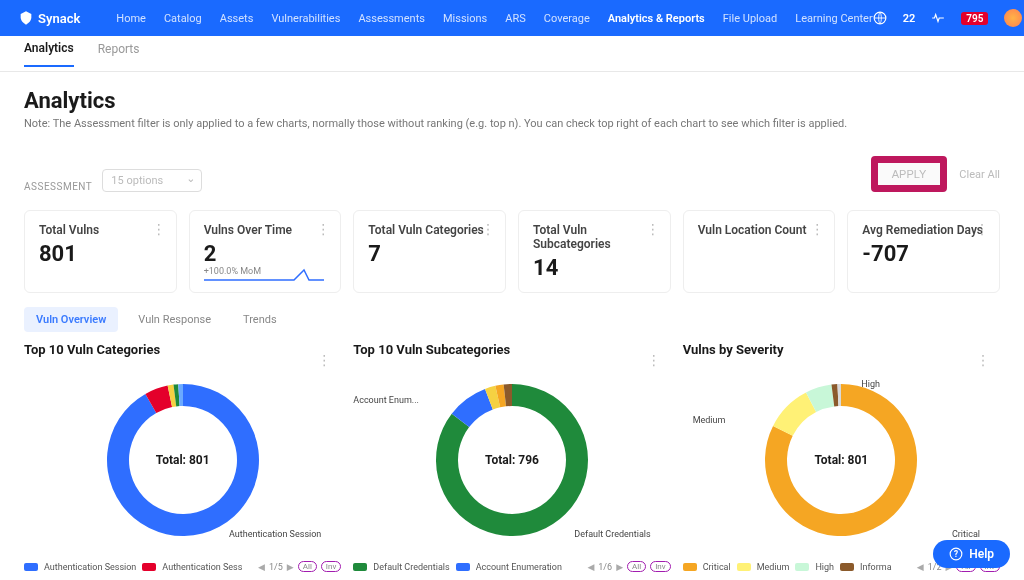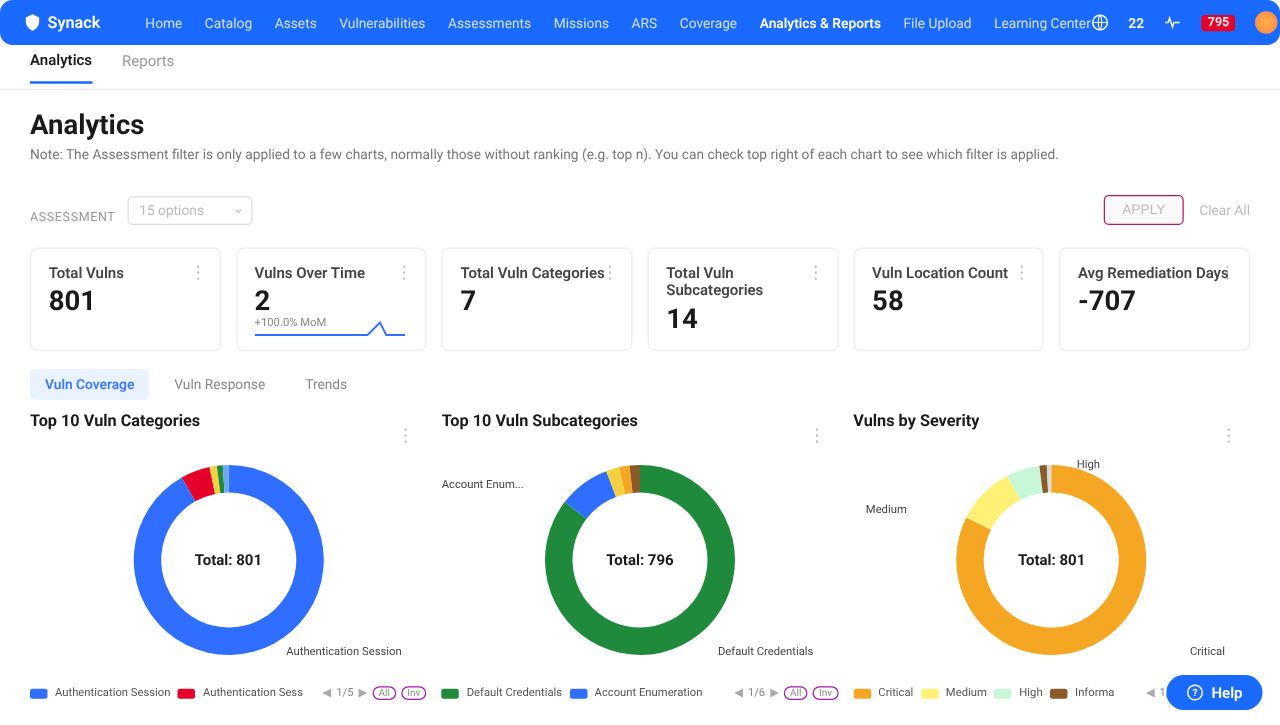--- a/index.html
+++ b/index.html
@@ -1,36 +1,36 @@
 <!DOCTYPE html>
 <html><head>
 <meta charset="utf-8">
 <style>
 * { box-sizing: border-box; margin: 0; padding: 0; }
 body { font-family: -apple-system, BlinkMacSystemFont, "Segoe UI", Roboto, sans-serif; background: #fff; color: #1a1a1a; width: 1024px; }
-.topnav { background: #1a6aff; color: #fff; display: flex; align-items: center; padding: 0 18px; height: 36px; font-size: 11px; border-radius: 10px; }
+.topnav { background: #1a6aff; color: #fff; display: flex; align-items: center; padding: 0 18px; height: 36px; font-size: 11px; }
 .logo { display: flex; align-items: center; gap: 4px; font-weight: 600; font-size: 13px; margin-right: 36px; }
 .nav-links { display: flex; gap: 18px; flex: 1; justify-content: flex-end; }
 .nav-links span { color: rgba(255,255,255,0.8); cursor: pointer; white-space: nowrap; }
 .nav-links span.active { color: #fff; font-weight: 600; }
 .nav-right { display: flex; align-items: center; gap: 16px; }
 .badge-red { background: #e4002b; color: #fff; padding: 1px 5px; border-radius: 3px; font-size: 10px; font-weight: 600; }
 .avatar { width: 18px; height: 18px; border-radius: 50%; background: #fff; }
 .subtabs { display: flex; gap: 24px; padding: 0 24px; border-bottom: 1px solid #e8e8e8; height: 36px; align-items: center; font-size: 12px; }
 .subtabs span { color: #999; cursor: pointer; padding-bottom: 10px; }
 .subtabs span.active { color: #1a1a1a; font-weight: 600; border-bottom: 2px solid #1a6aff; }
 .content { padding: 16px 24px; }
 .title { font-size: 22px; font-weight: 700; margin-bottom: 4px; }
 .note { font-size: 11px; color: #777; margin-bottom: 26px; }
 .filter-row { display: flex; align-items: flex-end; gap: 10px; margin-bottom: 18px; }
 .filter-label { font-size: 10px; color: #999; letter-spacing: 0.5px; }
 .select-box { border: 1px solid #ddd; border-radius: 4px; padding: 4px 24px 4px 8px; font-size: 11px; color: #bbb; position: relative; width: 100px; }
 .select-box::after { content: "⌄"; position: absolute; right: 6px; top: 2px; color: #bbb; }
 .apply-clear { margin-left: auto; display: flex; gap: 12px; align-items: center; }
-.btn-apply { border: 1px solid #be185d; background: #fafafa; color: #bbb; padding: 5px 14px; border-radius: 4px; font-size: 11px; }
+.btn-apply { border: 7px solid #be185d; background: #fafafa; color: #bbb; padding: 5px 14px; border-radius: 4px; font-size: 11px; }
 .btn-clear { color: #bbb; font-size: 11px; cursor: pointer; }
 .kpi-row { display: flex; gap: 12px; margin-bottom: 14px; }
 .kpi { flex: 1; border: 1px solid #eee; border-radius: 6px; padding: 12px 14px; position: relative; min-height: 80px; }
 .kpi-title { font-size: 12px; font-weight: 600; color: #444; margin-bottom: 4px; }
 .kpi-value { font-size: 22px; font-weight: 700; }
 .kpi-sub { font-size: 9px; color: #888; }
 .kebab { position: absolute; top: 10px; right: 10px; color: #bbb; font-size: 14px; cursor: pointer; }
 .spark { position: absolute; bottom: 10px; left: 14px; right: 14px; height: 14px; }
 .overview-tabs { display: flex; gap: 8px; margin-bottom: 10px; font-size: 11px; }
 .ov-tab { padding: 6px 12px; border-radius: 4px; color: #888; cursor: pointer; }
@@ -126,31 +126,30 @@
         <div class="kpi-value">7</div>
       </div>
       <div class="kpi">
         <span class="kebab">⋮</span>
         <div class="kpi-title">Total Vuln Subcategories</div>
         <div class="kpi-value">14</div>
       </div>
       <div class="kpi">
         <span class="kebab">⋮</span>
         <div class="kpi-title">Vuln Location Count</div>
-        <div class="kpi-value">58</div>
       </div>
       <div class="kpi">
         <span class="kebab">⋮</span>
         <div class="kpi-title">Avg Remediation Days</div>
         <div class="kpi-value">-707</div>
       </div>
     </div>
 
   <div class="overview-tabs" id="ov-tabs">
-      <span class="ov-tab active">Vuln Coverage</span>
+      <span class="ov-tab active">Vuln Overview</span>
       <span class="ov-tab">Vuln Response</span>
       <span class="ov-tab">Trends</span>
     </div>
 
   <div class="charts-row" id="charts-row">
       <div class="chart-card">
         <span class="kebab">⋮</span>
         <div class="chart-title">Top 10 Vuln Categories</div>
         <div class="donut-wrap">
           <svg width="160" height="160" viewBox="0 0 160 160">

